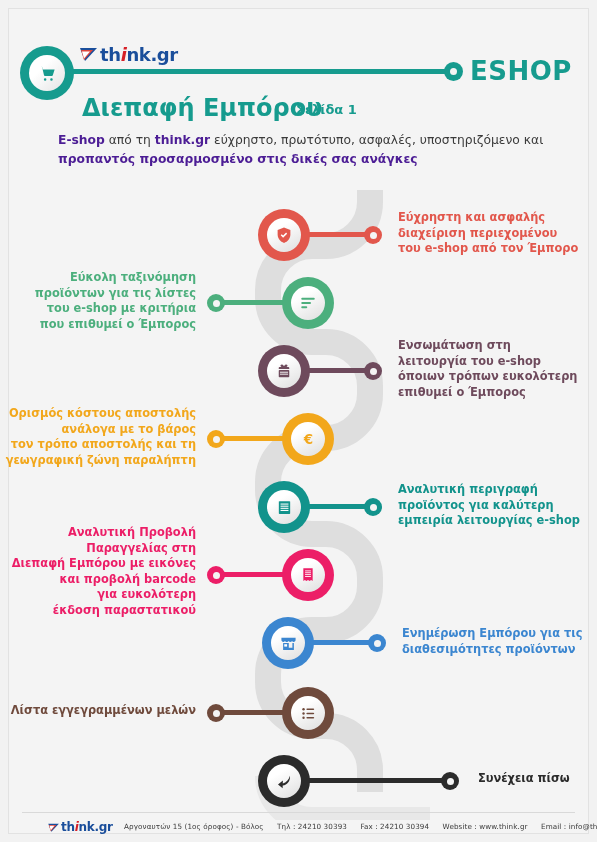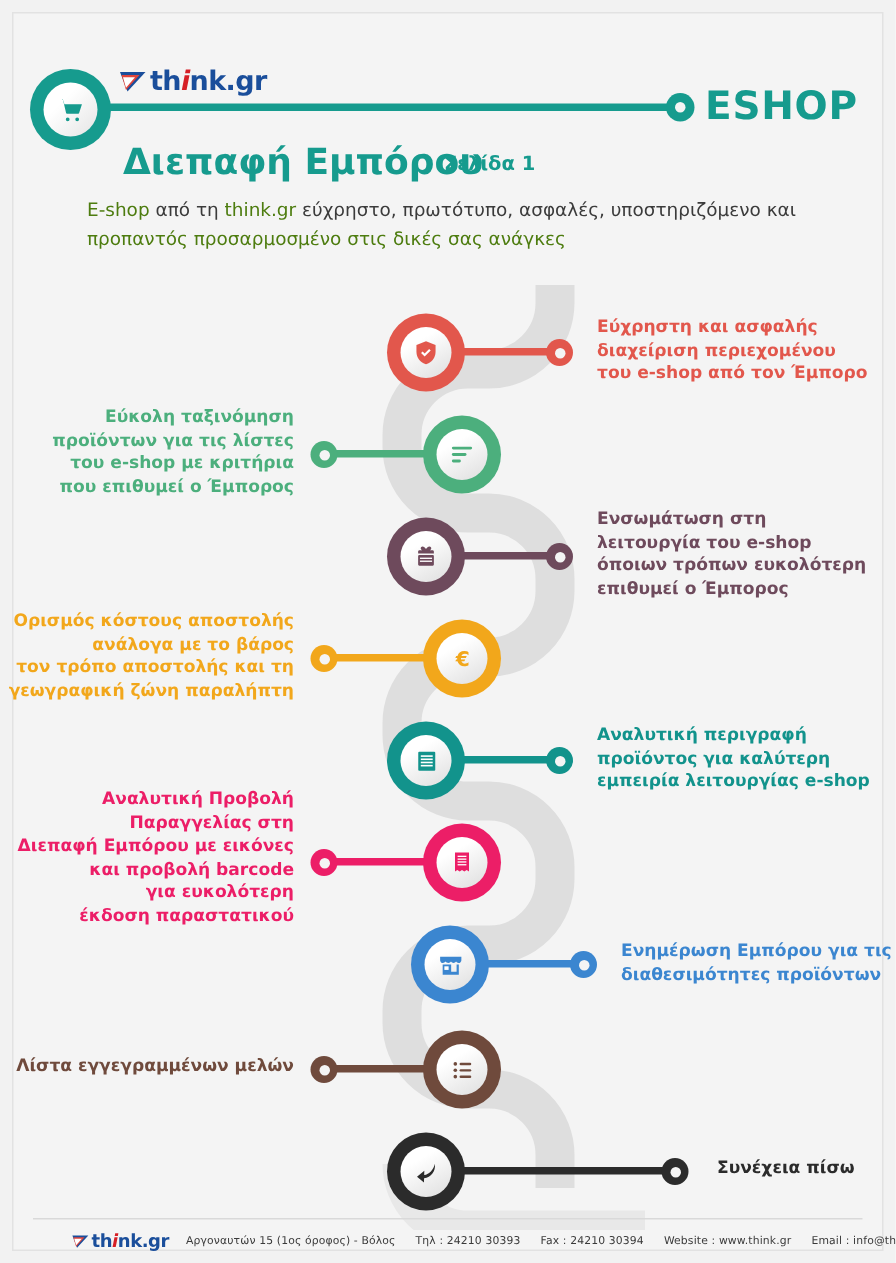--- a/index.html
+++ b/index.html
@@ -54,21 +54,21 @@
     font-size:24px;font-weight:bold;color:#169b8e;
   }
   #page-label{
     position:absolute;left:296px;top:102px;
     font-size:13px;font-weight:bold;color:#169b8e;
   }
   #intro{
     position:absolute;left:58px;top:131px;width:500px;
     font-size:12.3px;line-height:19px;color:#3b3b3b;
   }
-  #intro b{font-weight:normal;color:#4d7c0f;}
+  #intro b{font-weight:bold;color:#4c1d95;}
   
   #ribbon{position:absolute;left:0;top:180px;width:597px;height:640px;}
   
   .row{position:absolute;height:70px;}
   .node{
     position:absolute;width:52px;height:52px;border-radius:50%;
     top:9px;
   }
   .node .disc{
     position:absolute;left:9px;top:9px;width:34px;height:34px;border-radius:50%;
@@ -262,21 +262,21 @@
     <div class="caption left" style="color:#ec1e67;top:-15px;">
       <div>Αναλυτική Προβολή</div>
       <div>Παραγγελίας στη</div>
       <div>Διεπαφή Εμπόρου με εικόνες</div>
       <div>και προβολή barcode</div>
       <div>για ευκολότερη</div>
       <div>έκδοση παραστατικού</div>
     </div>
   </div>
 
-  <div class="row" style="left:16px;top:608px;width:480px;">
+  <div class="row" style="left:4px;top:608px;width:480px;">
     <div class="connector" style="left:300px;width:78px;background:#3b86d0;"></div>
     <div class="endknob" style="left:364px;background:#3b86d0;"></div>
     <div class="node" style="left:258px;background:#3b86d0;">
       <div class="disc">
         <svg class="ico" width="17" height="17" viewBox="0 0 24 24" fill="#3b86d0">
           <path d="M3 4h18v3.2c0 1.5-1.2 2.7-2.6 2.7-1 0-1.9-.6-2.4-1.4-.5.8-1.4 1.4-2.4 1.4s-1.9-.6-2.4-1.4c-.5.8-1.4 1.4-2.4 1.4S6.5 9.3 6 8.5c-.5.8-1.4 1.4-2.4 1.4C2.2 9.9 1 8.7 1 7.2V4z" transform="translate(1,0)"></path>
           <path d="M4.4 11.3V21h15.2v-9.7h-2.1V18h-5.1v-6.7H4.4z"></path>
           <rect x="6" y="13" width="4" height="3.4" fill="#fff"></rect>
         </svg>
       </div>

